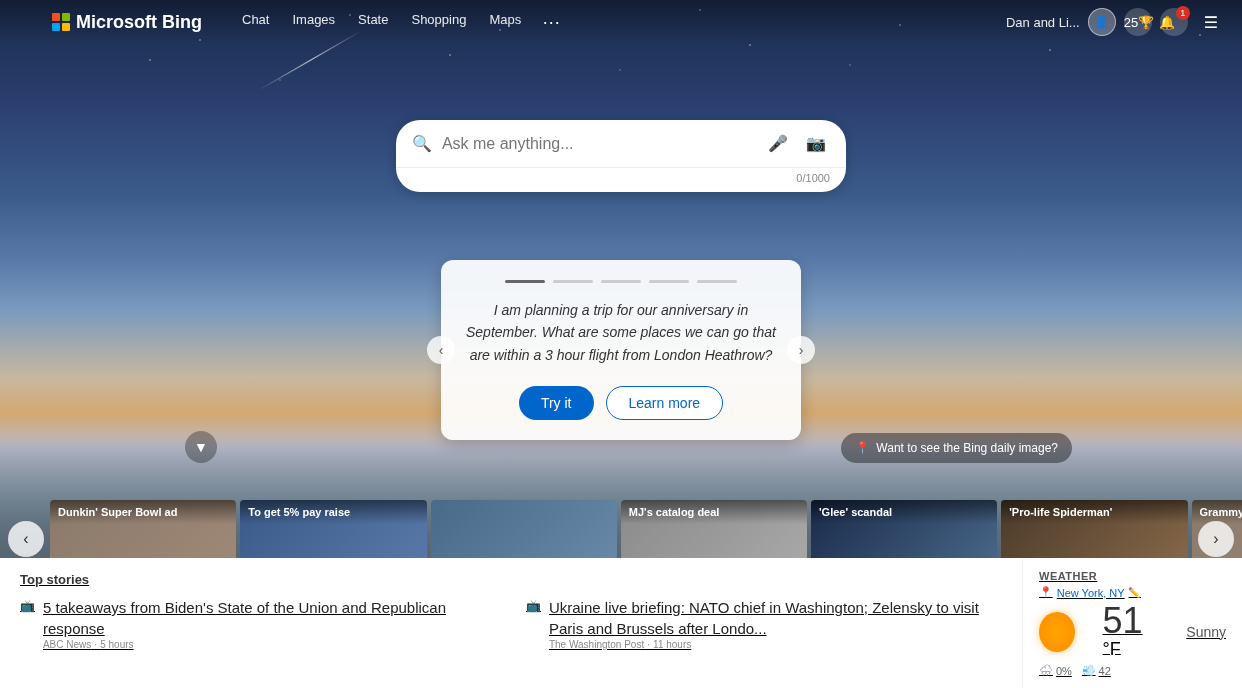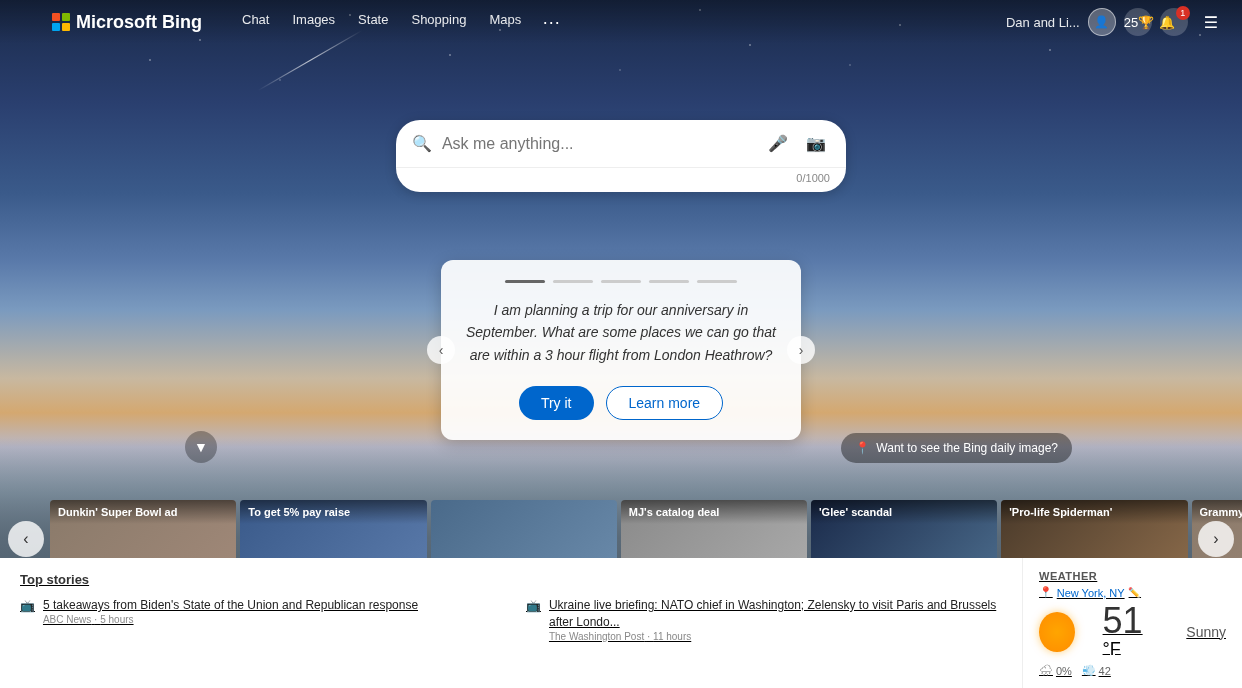--- a/index.html
+++ b/index.html
@@ -248,21 +248,21 @@
       flex: 1; background: white; padding: 14px 20px; overflow: hidden;
     }
     .news-panel-title {
       font-size: 13px; font-weight: 700; color: #333; margin-bottom: 10px;
     }
     .news-items { display: flex; gap: 30px; }
     .news-item { flex: 1; display: flex; gap: 8px; align-items: flex-start; }
     .news-item-icon { color: #888; font-size: 12px; margin-top: 2px; }
     .news-item-source { font-size: 10px; color: #888; }
     .news-item-text {
-      font-size: 12px; color: #222; line-height: 1.4;
+      font-size: 15px; color: #222; line-height: 1.4;
       display: -webkit-box; -webkit-line-clamp: 2; -webkit-box-orient: vertical; overflow: hidden;
     }
     .weather-panel {
       width: 220px; background: white; border-left: 1px solid #eee;
       padding: 12px 16px; display: flex; flex-direction: column; gap: 4px;
     }
     .weather-title { font-size: 11px; font-weight: 700; color: #555; text-transform: uppercase; letter-spacing: 0.5px; }
     .weather-location { font-size: 11px; color: #0066cc; display: flex; align-items: center; gap: 4px; }
     .weather-main { display: flex; align-items: center; gap: 28px; }
     .weather-sun {

